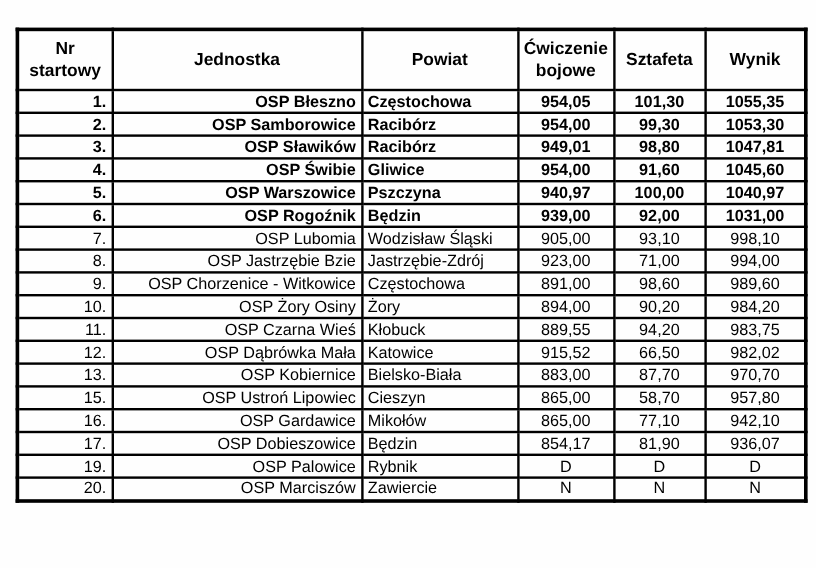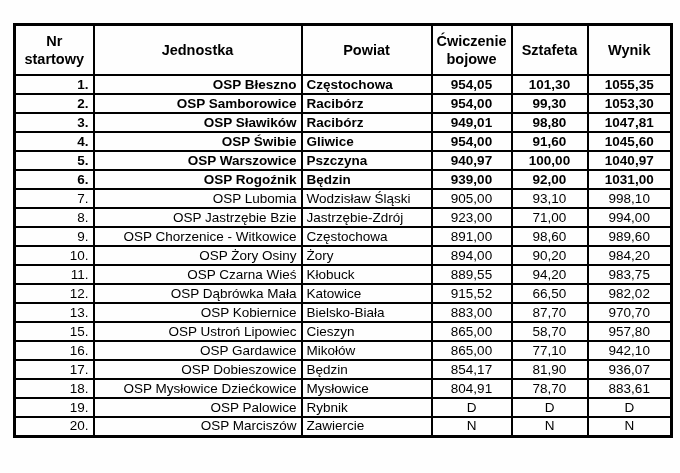--- a/index.html
+++ b/index.html
@@ -203,28 +203,20 @@
         </tr>
         <tr>
           <td class="cell-nr">17.</td>
           <td class="cell-name">OSP Dobieszowice</td>
           <td class="cell-powiat">Będzin</td>
           <td class="cell-num">854,17</td>
           <td class="cell-num">81,90</td>
           <td class="cell-num">936,07</td>
         </tr>
         <tr>
-          <td class="cell-nr">18.</td>
-          <td class="cell-name">OSP Mysłowice Dziećkowice</td>
-          <td class="cell-powiat">Mysłowice</td>
-          <td class="cell-num">804,91</td>
-          <td class="cell-num">78,70</td>
-          <td class="cell-num">883,61</td>
-        </tr>
-        <tr>
           <td class="cell-nr">19.</td>
           <td class="cell-name">OSP Palowice</td>
           <td class="cell-powiat">Rybnik</td>
           <td class="cell-num">D</td>
           <td class="cell-num">D</td>
           <td class="cell-num">D</td>
         </tr>
         <tr>
           <td class="cell-nr">20.</td>
           <td class="cell-name">OSP Marciszów</td>

